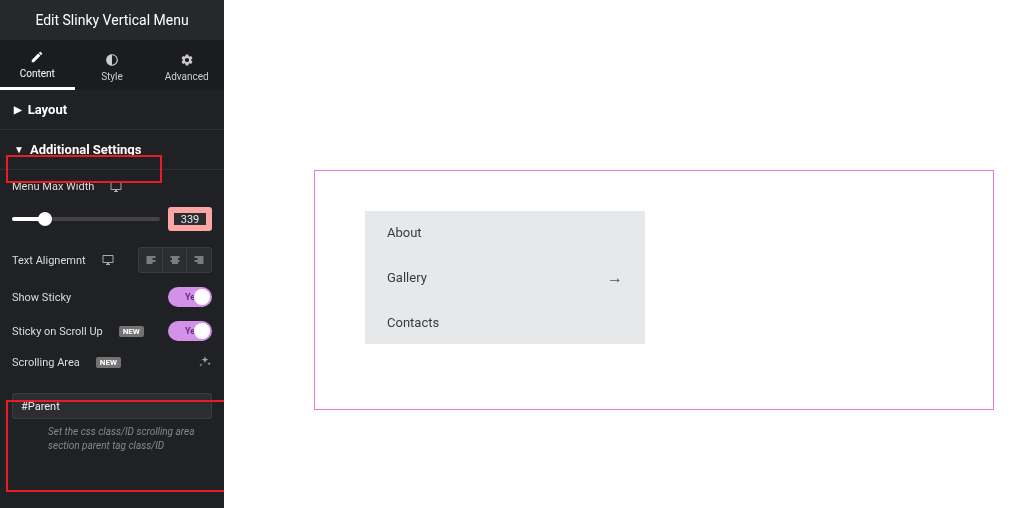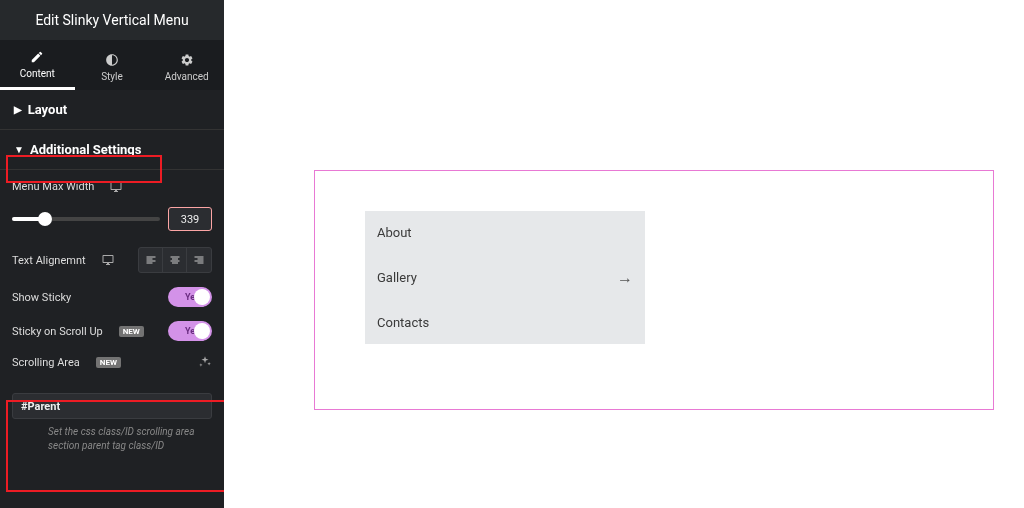--- a/index.html
+++ b/index.html
@@ -19,52 +19,52 @@
     
     .controls { padding: 10px 12px; font-size: 11px; }
     .control-row { display: flex; align-items: center; justify-content: space-between; margin-bottom: 14px; }
     .control-label { display: flex; align-items: center; gap: 16px; color: #ddd; }
     .control-label svg { width: 12px; height: 12px; fill: #aaa; }
     
     .slider-wrap { display: flex; align-items: center; gap: 8px; width: 100%; }
     .slider-track { flex: 1; height: 4px; background: #444; border-radius: 2px; position: relative; }
     .slider-fill { position: absolute; height: 100%; background: #fff; border-radius: 2px; width: 22%; }
     .slider-thumb { position: absolute; width: 14px; height: 14px; background: #fff; border-radius: 50%; top: -5px; left: 22%; transform: translateX(-50%); }
-    .slider-val { width: 44px; height: 24px; background: #2b2d31; border: 1px solid #fca5a5; font-size: 11px; display: flex; align-items: center; justify-content: center; color: #eee; border-radius: 3px; }
+    .slider-val { width: 44px; height: 24px; background: #2b2d31; border: 6px solid #fca5a5; font-size: 11px; display: flex; align-items: center; justify-content: center; color: #eee; border-radius: 3px; }
     
     .btn-group { display: flex; background: #2b2d31; border: 1px solid #3a3c40; border-radius: 3px; overflow: hidden; }
     .btn-group .bg-btn { width: 24px; height: 24px; display: flex; align-items: center; justify-content: center; cursor: pointer; border-right: 1px solid #3a3c40; }
     .btn-group .bg-btn:last-child { border-right: none; }
     .bg-btn svg { width: 12px; height: 12px; fill: #ccc; }
     
     .toggle { width: 44px; height: 20px; background: #d392e8; border-radius: 10px; position: relative; cursor: pointer; display: flex; align-items: center; }
     .toggle .knob { width: 16px; height: 16px; background: #fff; border-radius: 50%; position: absolute; right: 2px; }
     .toggle .lbl { font-size: 9px; font-weight: 700; color: #6b2d82; position: absolute; left: 17px; }
     
     .new-badge { background: #737373; color: #fff; font-size: 8px; font-weight: 700; padding: 1px 4px; border-radius: 2px; }
     .hint { font-size: 10px; font-style: italic; color: #888; line-height: 1.4; margin-top: -6px; margin-bottom: 12px; }
     
-    .text-input { width: 100%; height: 26px; background: #2b2d31; border: 1px solid #3a3c40; color: #eee; font-size: 11px; padding: 0 8px; border-radius: 3px; font-weight: bold; }
+    .text-input { width: 100%; height: 26px; background: #2b2d31; border: 1px solid #3a3c40; color: #eee; font-size: 11px; padding: 0 8px; border-radius: 3px; }
     
     .ai-icon { width: 14px; height: 14px; fill: #aaa; cursor: pointer; }
     
     .collapse-handle { position: absolute; right: -12px; top: 370px; width: 12px; height: 30px; background: #1f2124; display: flex; align-items: center; justify-content: center; color: #ccc; font-size: 10px; cursor: pointer; border-radius: 0 3px 3px 0; }
     
     .redbox { border: 2px solid #ed1c24; }
     .redbox-1 { position: absolute; left: 6px; top: 155px; width: 156px; height: 28px; pointer-events: none; }
     .redbox-2 { position: absolute; left: 6px; top: 400px; width: 248px; height: 92px; pointer-events: none; }
     
     .arrow { position: absolute; left: 260px; top: 430px; }
     .arrow svg { width: 36px; height: 36px; }
     .step-badge { position: absolute; left: 280px; top: 450px; width: 22px; height: 22px; background: #ed1c24; border: 2px solid #000; border-radius: 50%; display: flex; align-items: center; justify-content: center; color: #fff; font-size: 11px; font-weight: 700; }
     
     .canvas { flex: 1; background: #fff; position: relative; padding: 30px; }
     .frame { border: 1px solid #e879d4; width: 680px; height: 240px; margin-left: 60px; margin-top: 140px; position: relative; }
     .menu-preview { position: absolute; left: 50px; top: 40px; width: 280px; background: #e6e8ea; }
-    .menu-item { padding: 14px 12px; font-size: 13px; color: #3a3a3a; display: flex; justify-content: space-between; align-items: center; cursor: pointer; }
+    .menu-item { padding: 14px 22px; font-size: 13px; color: #3a3a3a; display: flex; justify-content: space-between; align-items: center; cursor: pointer; }
     .menu-item .arr { font-size: 16px; color: #555; }
   </style>
 </head>
 <body>
 
 <div class="sidebar">
   <div class="sidebar-title">Edit Slinky Vertical Menu</div>
 
   <div class="tabs">
     <div class="tab active">

